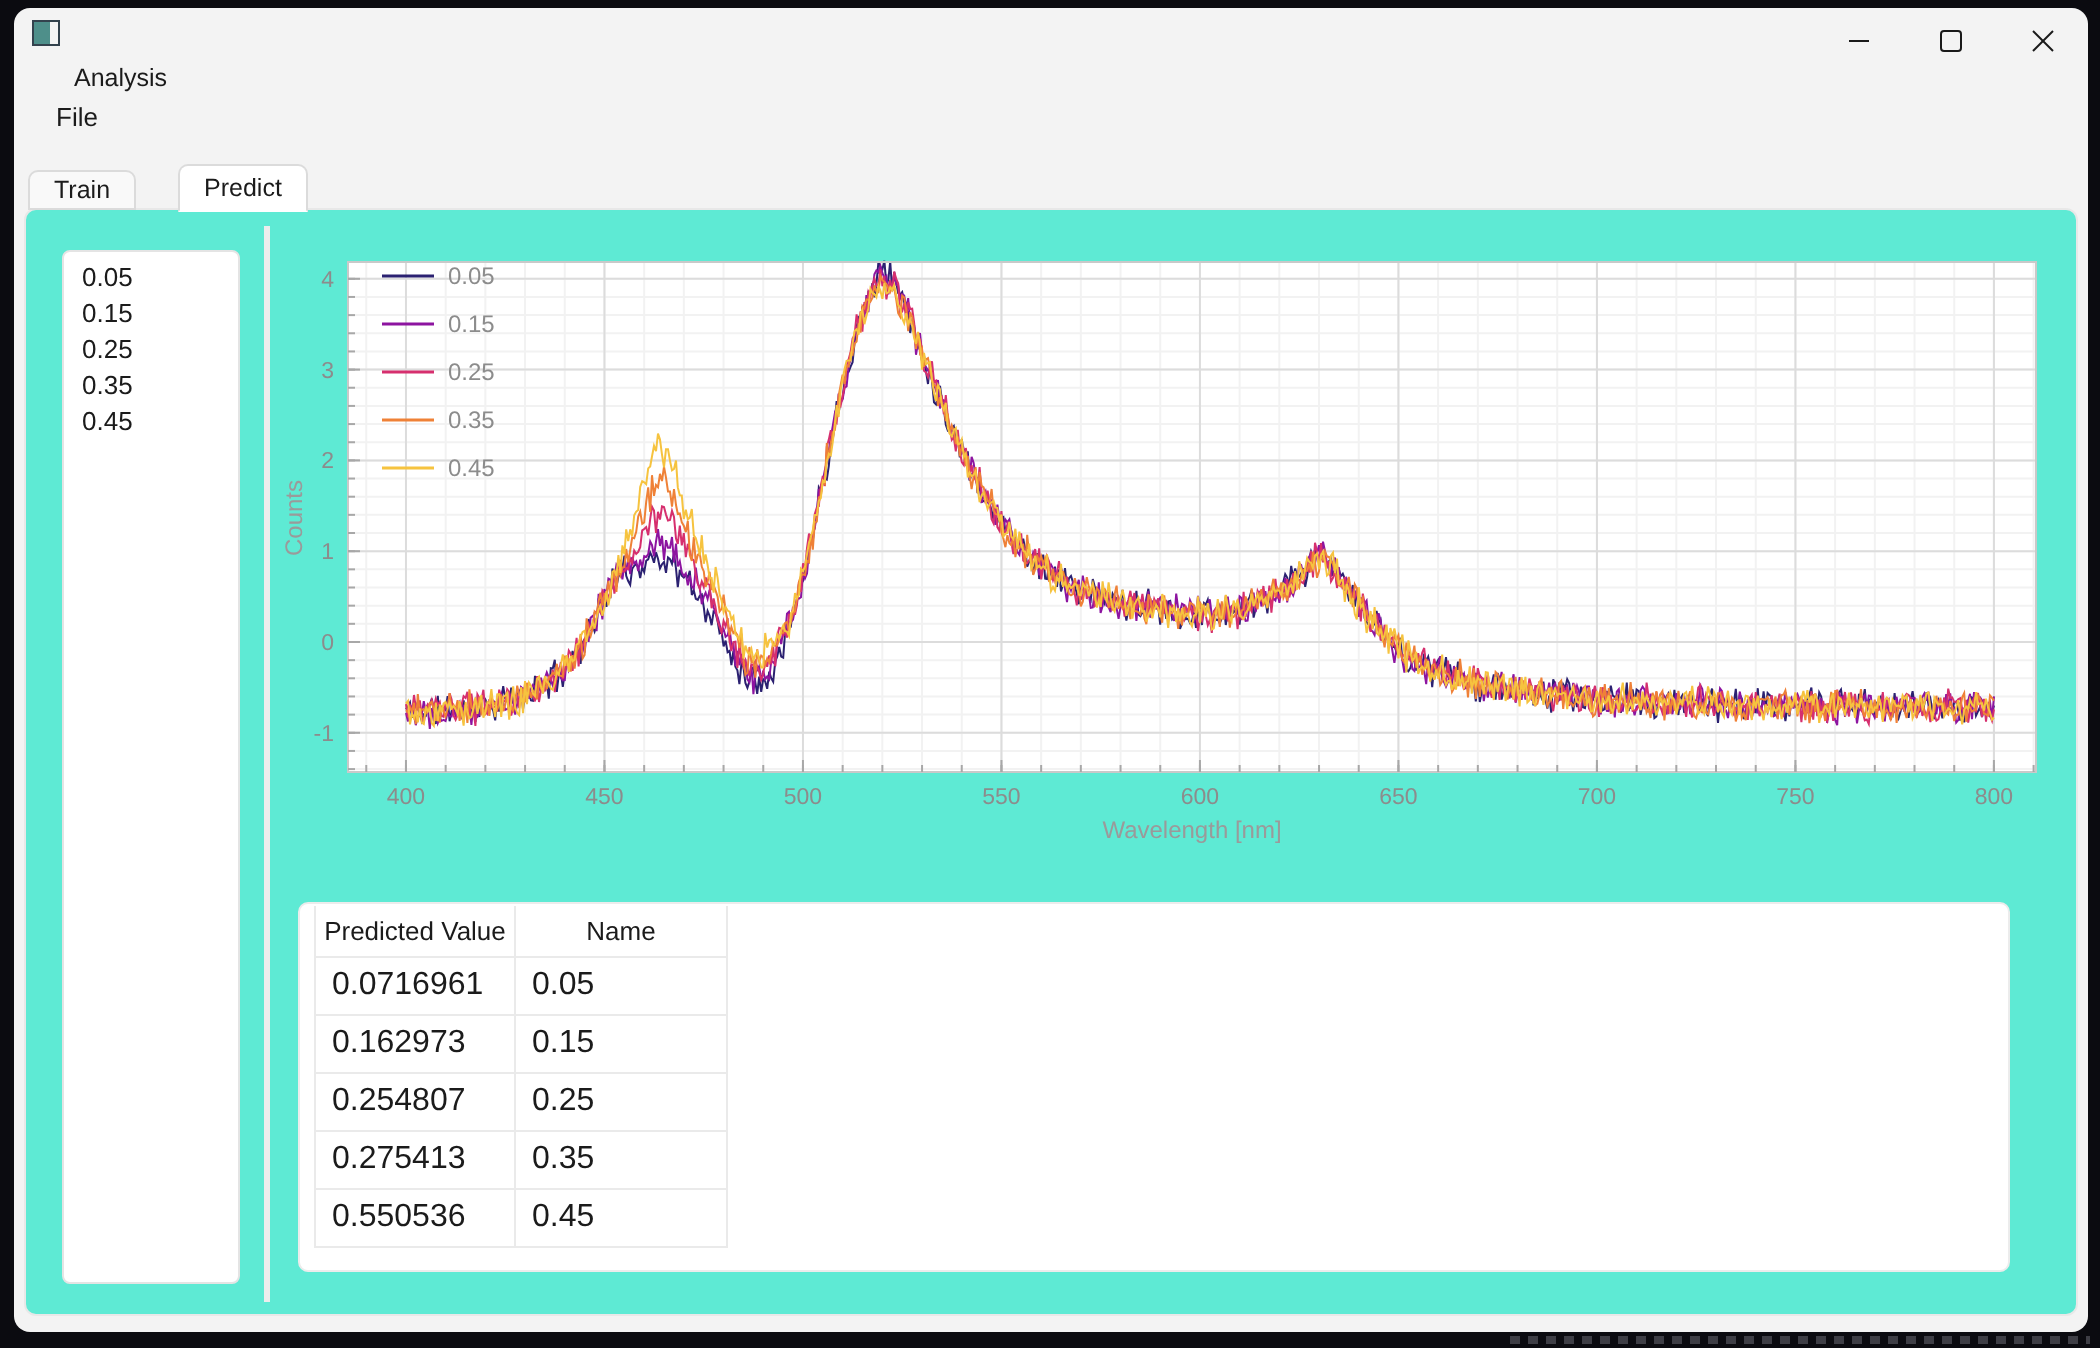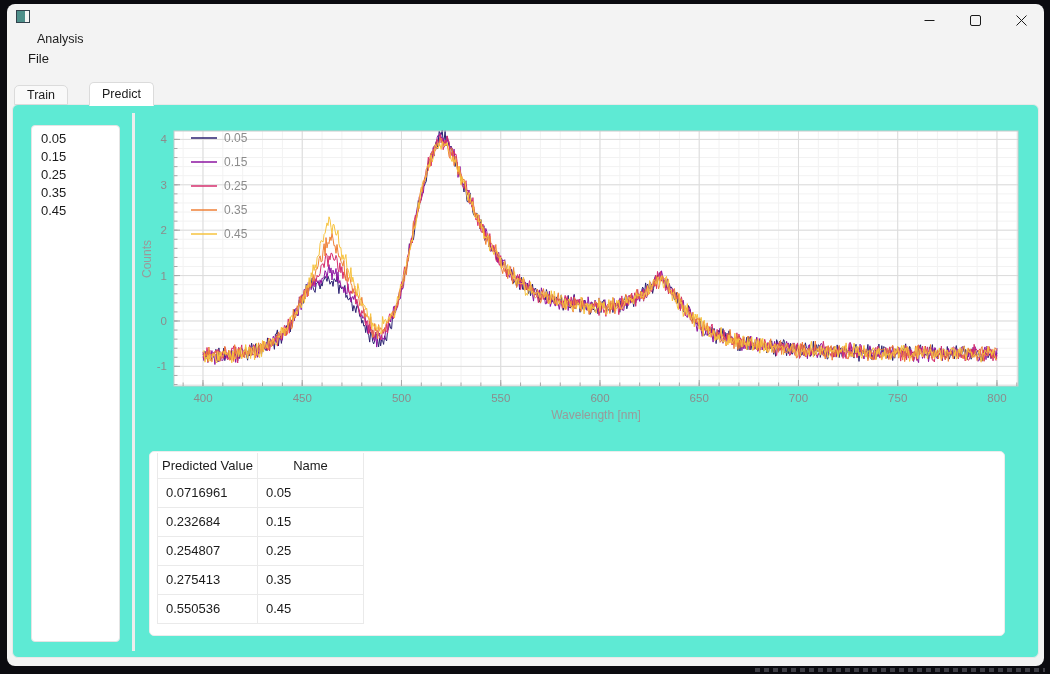--- a/index.html
+++ b/index.html
@@ -32,21 +32,21 @@
   .list-item { height:18px; line-height:18px; padding-left:9px; font-size:13px; }
   .splitter { position:absolute; left:119px; top:8px; width:3px; height:538px; background:#ededed; }
   .chart-wrap { position:absolute; left:128px; top:8px; width:890px; height:322px; }
   
   .table-panel { position:absolute; left:136px; top:346px; width:856px; height:185px;
     background:#fff; border:1px solid #ececec; border-radius:5px; overflow:hidden; }
   table.pred-table { border-collapse:collapse; margin:1px 0 0 7px; background:#fff; }
   .pred-table th { width:100px; height:25px; font-weight:400; font-size:13px; text-align:center;
     border:1px solid #eaeaea; border-top:none;margin-left:45px; }
   .pred-table th + th { width:106px; }
-  .pred-table td { height:29px; font-size:13px; padding-left:8px; border:1px solid #eaeaea; }
+  .pred-table td { height:29px; font-size:16px; padding-left:8px; border:1px solid #eaeaea; }
   
   .background-artifact { position:absolute; left:755px; top:668px; width:290px; height:4px;
     background:repeating-linear-gradient(90deg,#7c7c86 0 5px,#0b0b10 5px 9px); opacity:.45; }
   text { font-family:"Liberation Sans", sans-serif; }
 </style>
 </head>
 <body>
 
 <div class="app-window">
 
@@ -315,21 +315,21 @@
               <th>Predicted Value</th>
               <th>Name</th>
             </tr>
           </thead>
         <tbody>
             <tr>
               <td>0.0716961</td>
               <td>0.05</td>
             </tr>
             <tr>
-              <td>0.232684</td>
+              <td>0.162973</td>
               <td>0.15</td>
             </tr>
             <tr>
               <td>0.254807</td>
               <td>0.25</td>
             </tr>
             <tr>
               <td>0.275413</td>
               <td>0.35</td>
             </tr>

